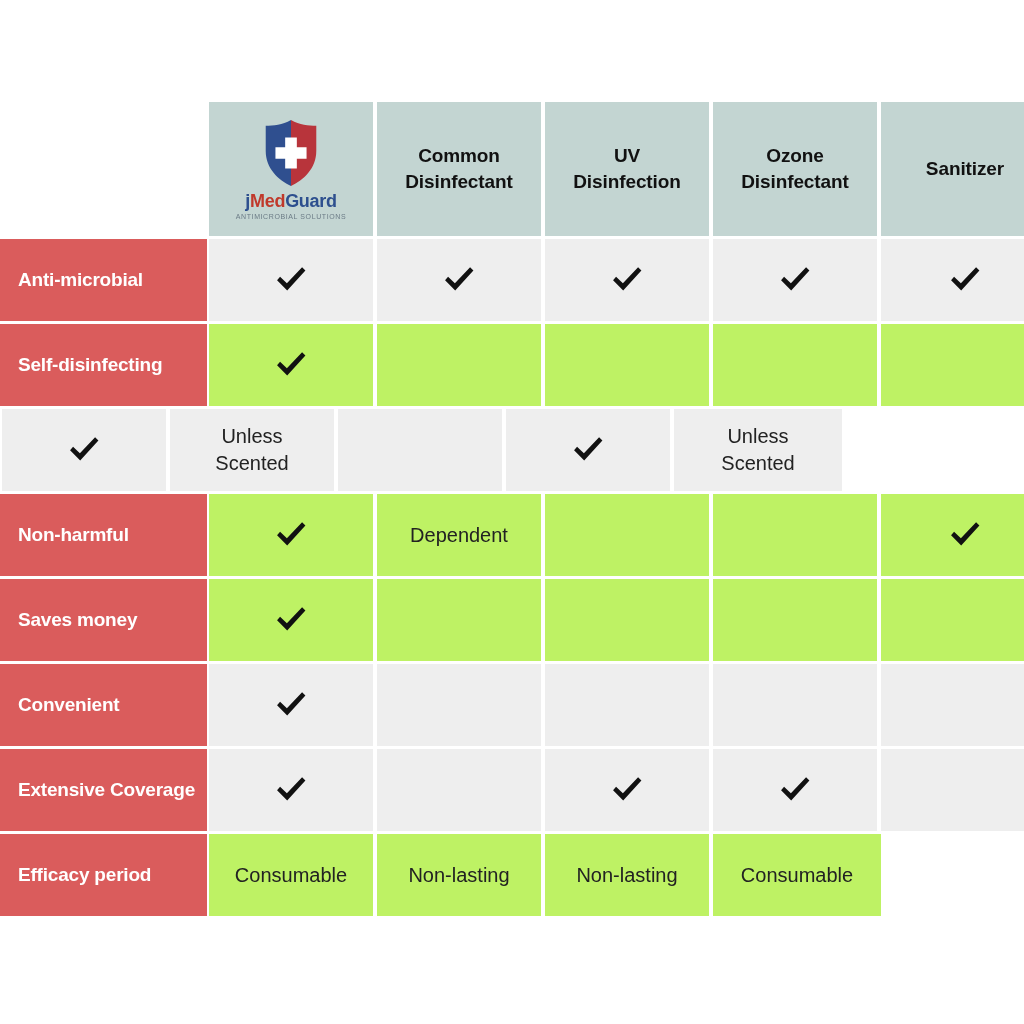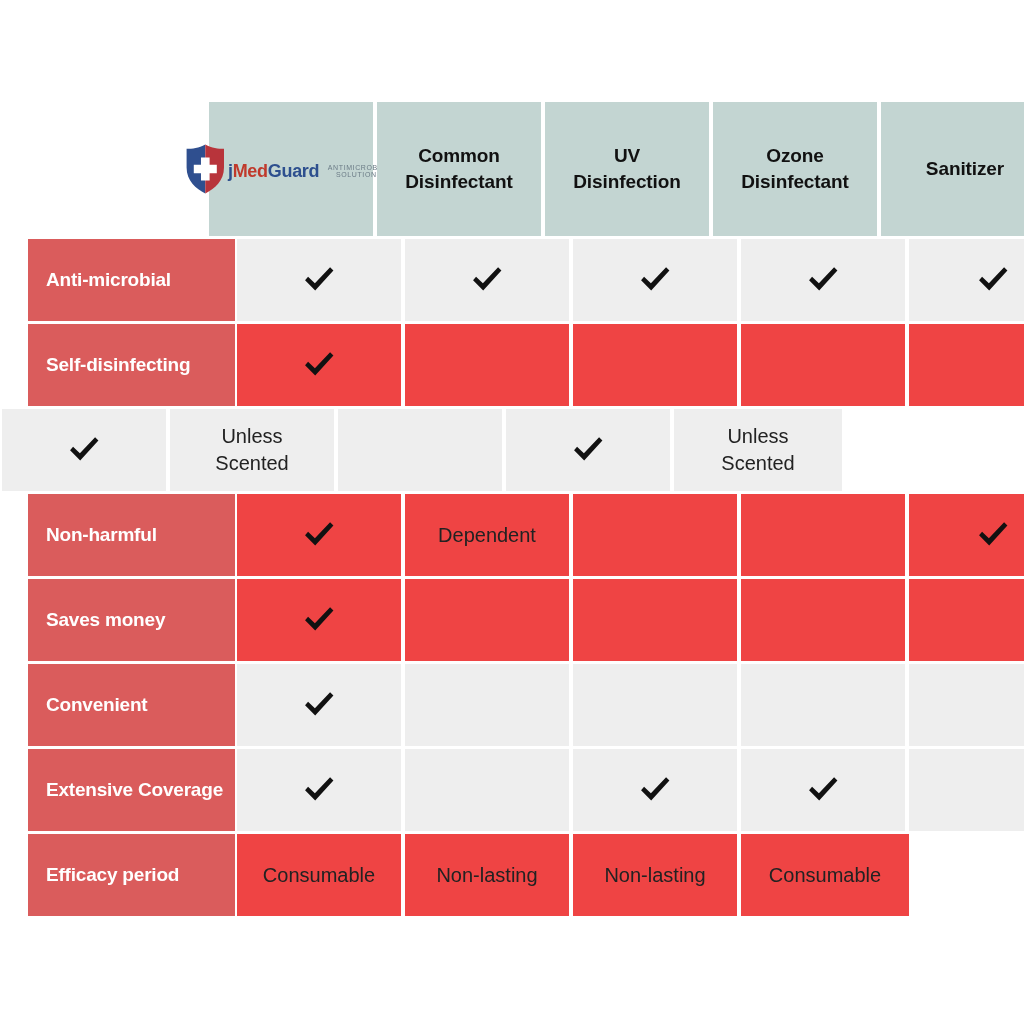--- a/index.html
+++ b/index.html
@@ -68,39 +68,39 @@
     background: #c3d5d2;
     height: 134px;
     font-weight: bold;
     font-size: 19px;
     color: #111111;
     letter-spacing: -0.1px;
   }
 
   
   .row-a .cell { background: #eeeeee; }
-  .row-b .cell { background: #ef4444; }
+  .row-b .cell { background: #bef264; }
 
   .body-row { margin-top: 3px; }
   .body-row .cell { height: 82px; }
 
-  .body-row .label-cell { margin-top: 0; margin-left: 28px; }
+  .body-row .label-cell { margin-top: 0; }
 
   
   .check {
     display: block;
     width: 38px;
     height: 38px;
   }
   .check svg { display: block; width: 100%; height: 100%; }
 
   
   .logo-box {
     display: flex;
-    flex-direction: row;
+    flex-direction: column;
     align-items: center;
     justify-content: center;
     line-height: 1;
   }
   .logo-shield { width: 62px; height: 70px; display: block; }
   .logo-word {
     margin-top: 4px;
     font-size: 18px;
     font-weight: bold;
     letter-spacing: -0.3px;

